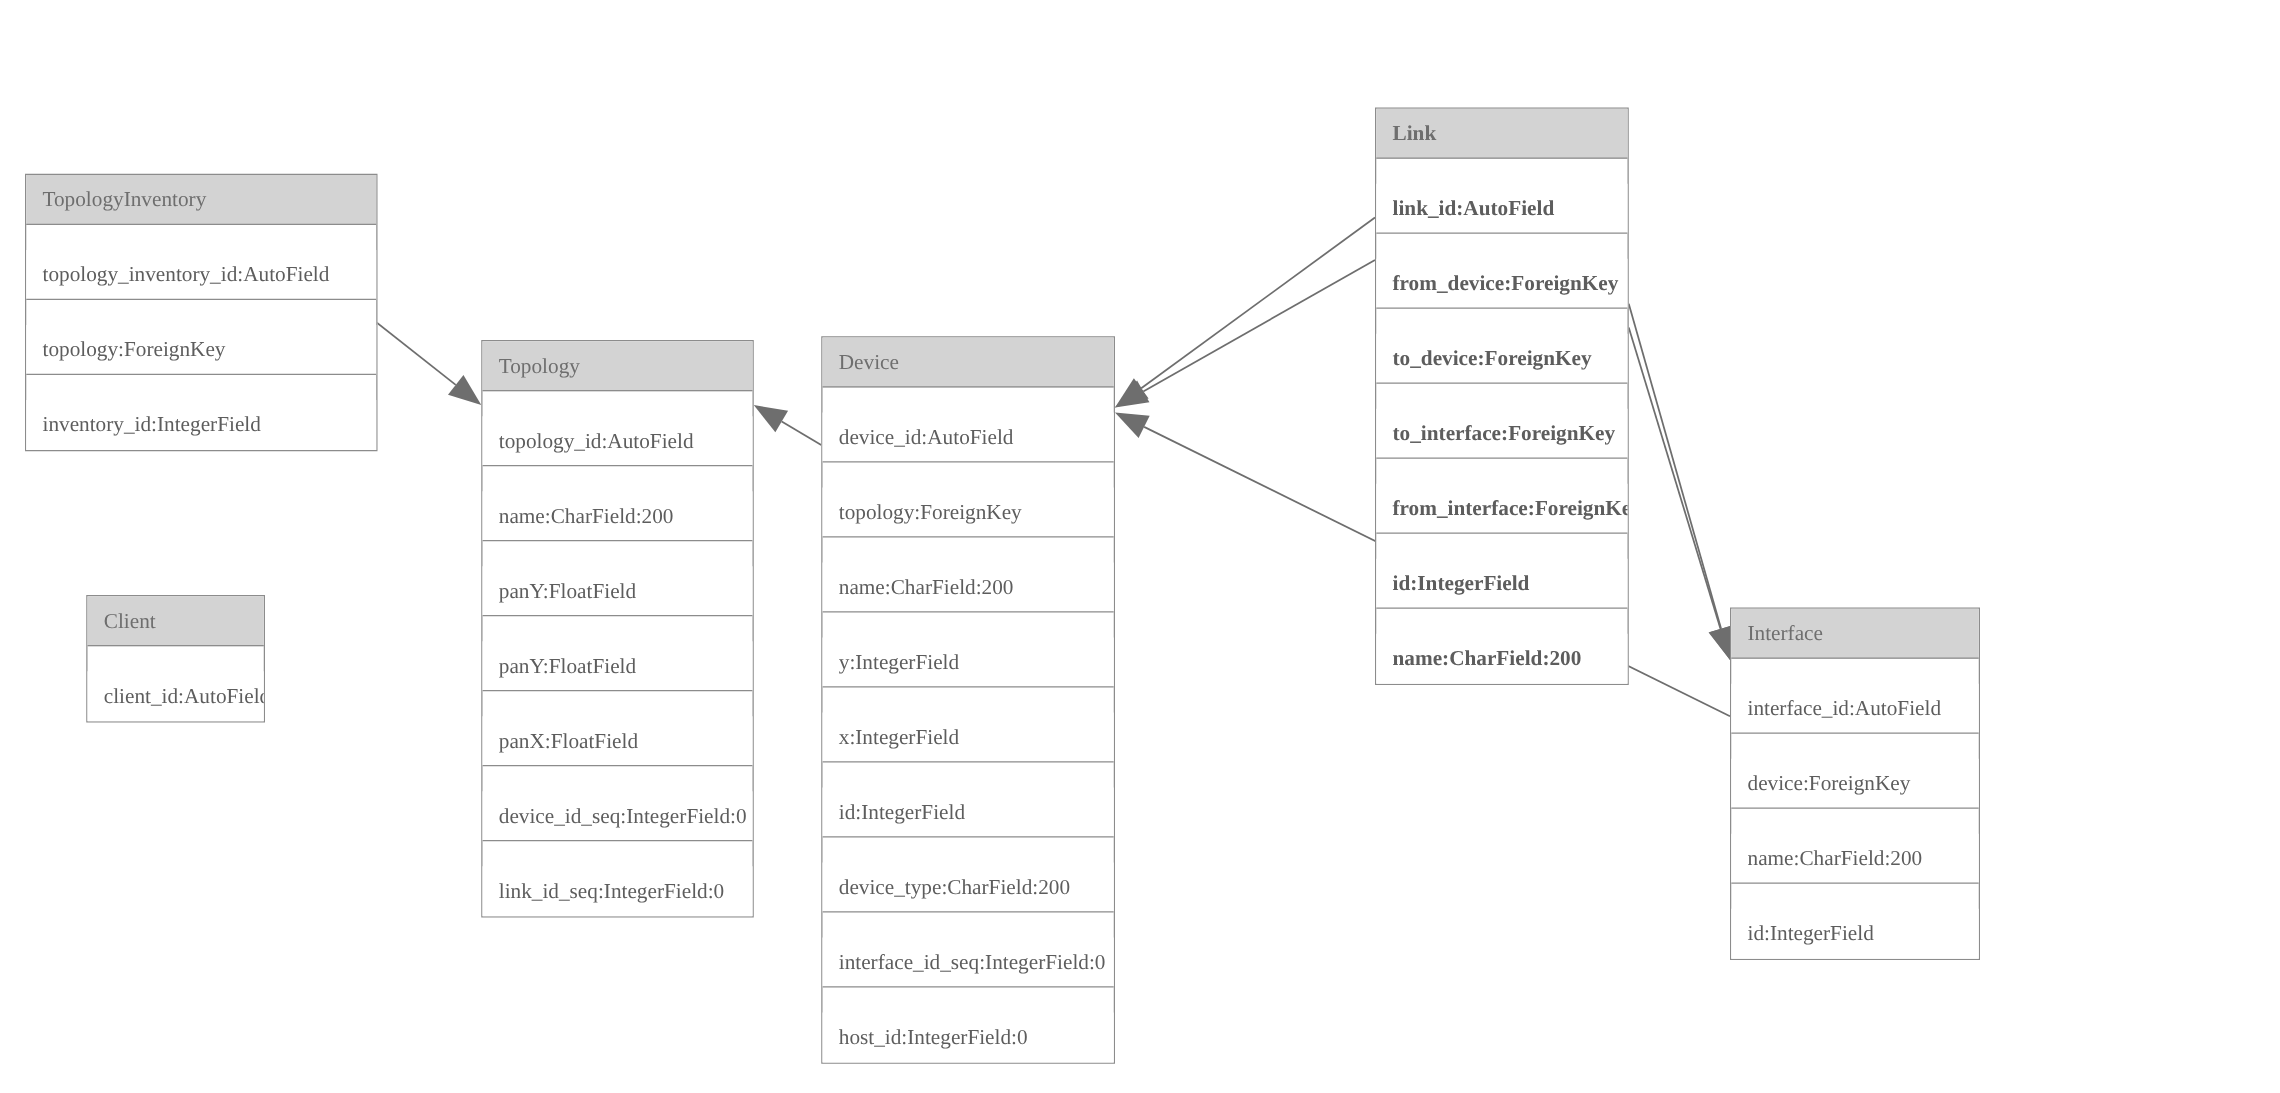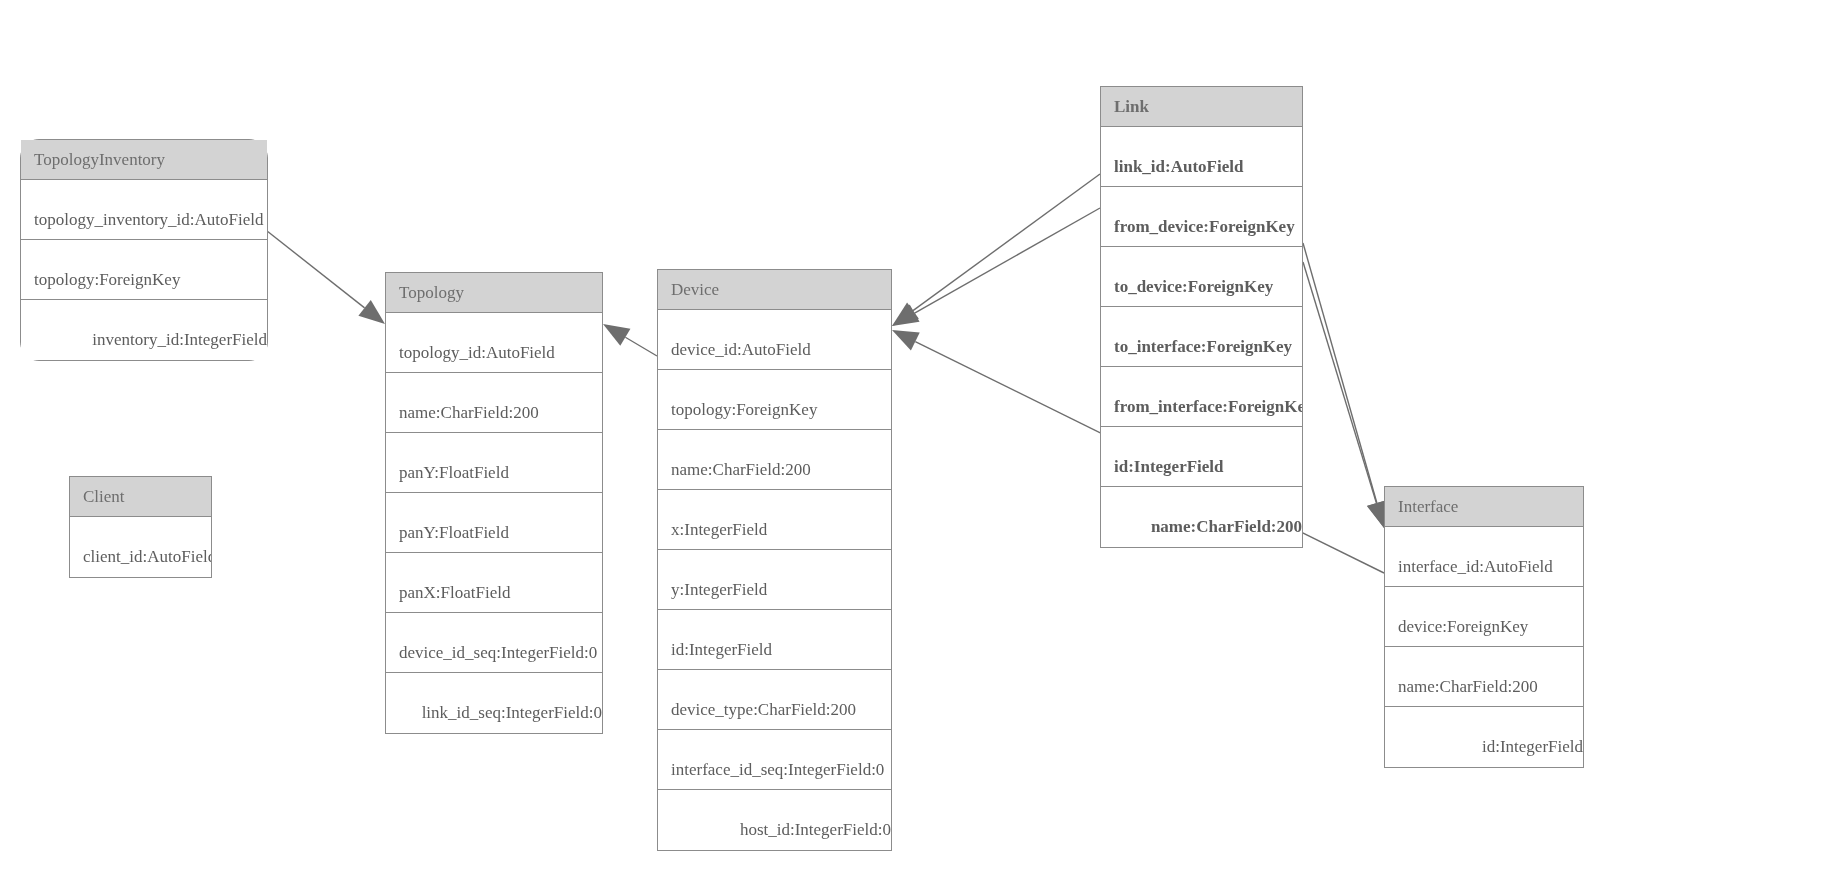--- a/index.html
+++ b/index.html
@@ -50,21 +50,20 @@
     color: #5d5d5d;
     font-size: 17px;
     padding: 0 0 0 13px;
     white-space: nowrap;
     overflow: hidden;
     background: #ffffff;
     margin-top: 20px;
   }
   .entity-field.last {
     border-bottom: none;
-    text-align: right;
   }
 </style>
 </head>
 <body>
 
 <div id="canvas">
   <svg id="edge-layer" viewBox="0 0 1824 874" xmlns="http://www.w3.org/2000/svg">
       <g>
         <line x1="262" y1="227" x2="364.58455370389294" y2="307.90001389656595" stroke="#6e6e6e" stroke-width="1.4"></line>
         <polygon points="385,324 358.3922513564183,315.7521086258379 370.7768560513676,300.047919167294" fill="#6e6e6e"></polygon>
@@ -87,21 +86,21 @@
       </g>
       <g>
         <line x1="1303" y1="243" x2="1376.8920275391931" y2="502.9904672675315" stroke="#6e6e6e" stroke-width="1.4"></line>
         <polygon points="1384,528 1367.2729764882438,505.7243028293803 1386.5110785901425,500.25663170568276" fill="#6e6e6e"></polygon>
       </g>
       <g>
         <line x1="1303" y1="262" x2="1376.426077278445" y2="503.1276118032885" stroke="#6e6e6e" stroke-width="1.4"></line>
         <polygon points="1384,528 1366.8597741258636,506.0406590038866 1385.9923804310265,500.2145646026904" fill="#6e6e6e"></polygon>
       </g>
     </svg>
-<div class="entity" style="left: 20px; top: 139px; width: 248px; border-radius: 19px;">
+<div class="entity" style="left: 20px; top: 139px; width: 282px;">
       <div class="entity-header">TopologyInventory</div>
       <div class="entity-field">topology_inventory_id:AutoField</div>
       <div class="entity-field">topology:ForeignKey</div>
       <div class="entity-field last">inventory_id:IntegerField</div>
     </div>
     <div class="entity" style="left: 385px; top: 272px; width: 218px;">
       <div class="entity-header">Topology</div>
       <div class="entity-field">topology_id:AutoField</div>
       <div class="entity-field">name:CharField:200</div>
       <div class="entity-field">panY:FloatField</div>
@@ -112,22 +111,22 @@
     </div>
     <div class="entity" style="left: 69px; top: 476px; width: 143px;">
       <div class="entity-header">Client</div>
       <div class="entity-field last">client_id:AutoField</div>
     </div>
     <div class="entity" style="left: 657px; top: 269px; width: 235px;">
       <div class="entity-header">Device</div>
       <div class="entity-field">device_id:AutoField</div>
       <div class="entity-field">topology:ForeignKey</div>
       <div class="entity-field">name:CharField:200</div>
+      <div class="entity-field">y:IntegerField</div>
       <div class="entity-field">x:IntegerField</div>
-      <div class="entity-field">y:IntegerField</div>
       <div class="entity-field">id:IntegerField</div>
       <div class="entity-field">device_type:CharField:200</div>
       <div class="entity-field">interface_id_seq:IntegerField:0</div>
       <div class="entity-field last">host_id:IntegerField:0</div>
     </div>
     <div class="entity" style="left: 1100px; top: 86px; width: 203px; font-weight: bold;">
       <div class="entity-header">Link</div>
       <div class="entity-field">link_id:AutoField</div>
       <div class="entity-field">from_device:ForeignKey</div>
       <div class="entity-field">to_device:ForeignKey</div>

